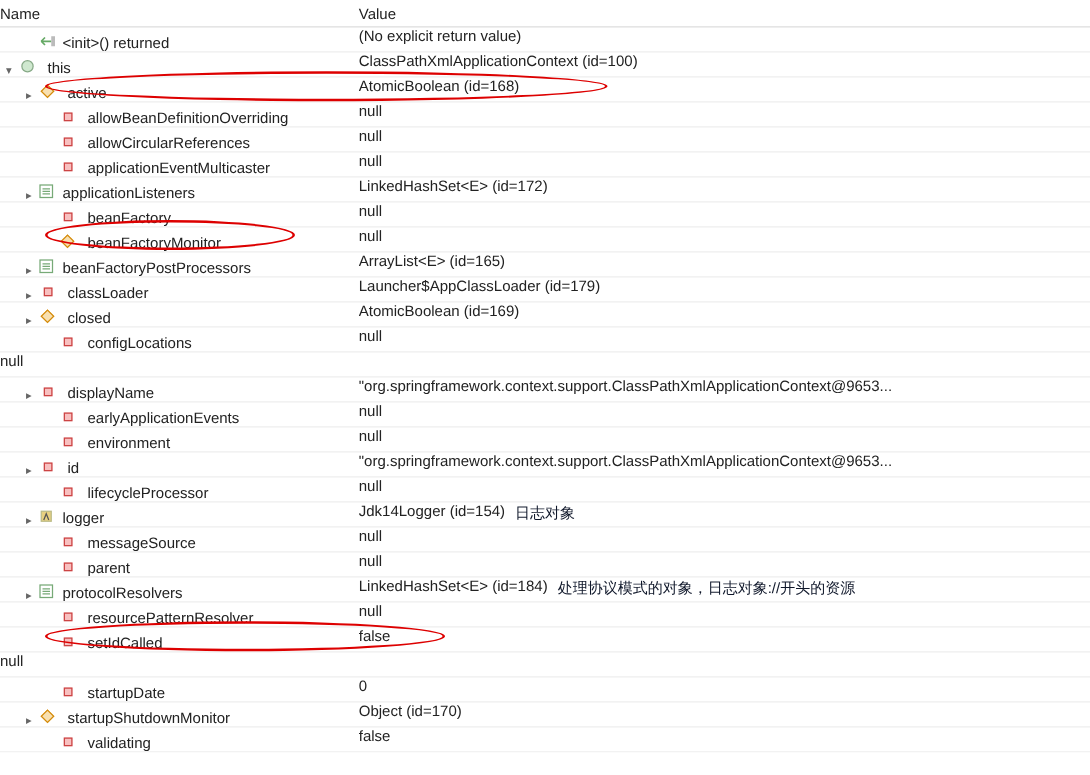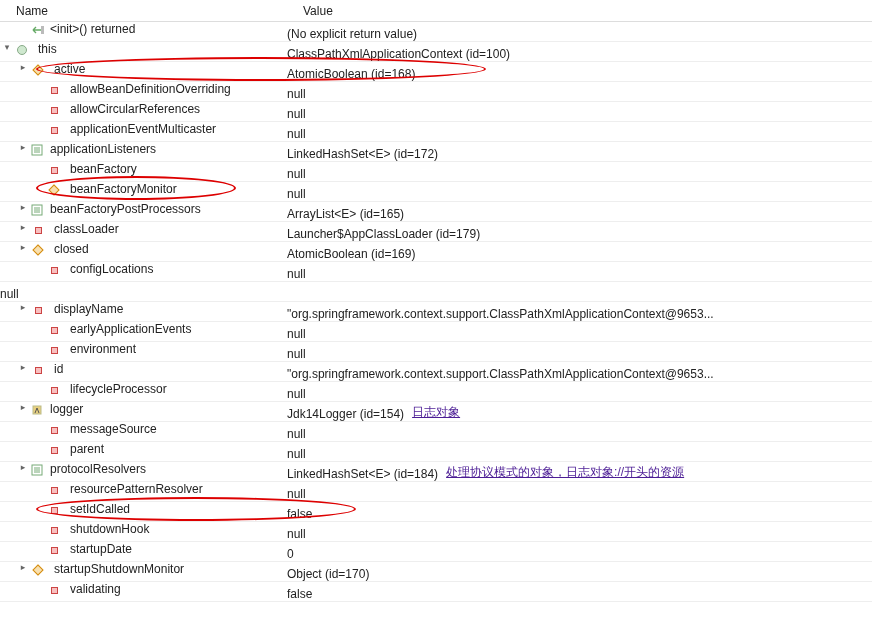--- a/index.html
+++ b/index.html
@@ -9,47 +9,47 @@
     font-size: 12px;
     color: #222;
     background: #fff;
     width: 872px;
   }
   .header {
     display: flex;
     border-bottom: 1px solid #ddd;
     height: 22px;
     align-items: center;
-    padding-left: 16px;
+    padding-left: 0;
   }
   .header .col-name {
     width: 287px;
   }
   .header .col-value {
     flex: 1;
   }
   .row {
     display: flex;
     height: 20px;
     align-items: center;
     border-bottom: 1px solid #eee;
     position: relative;
   }
   .name-cell {
     width: 287px;
     display: flex;
-    align-items: flex-start;
+    align-items: flex-end;
     height: 100%;
     white-space: nowrap;
     overflow: hidden;
   }
   .value-cell {
     flex: 1;
     display: flex;
-    align-items: flex-end;
+    align-items: flex-start;
     height: 100%;
     white-space: nowrap;
     overflow: hidden;
   }
   .indent { display:inline-block; height:1px; }
   .twisty {
     width: 14px;
     display: inline-flex;
     justify-content: center;
     align-items: center;
@@ -75,23 +75,22 @@
     width: 8px; height: 8px; border: 1px solid #d48b0c;
     background: #f8e0b0; transform: rotate(45deg); margin: 0 8px 0 4px;
   }
   .icon-field-priv {
     width: 7px; height: 7px; border: 1px solid #c44;
     background: #f8c0c0; margin: 0 8px 0 4px;
   }
   .icon-field-list svg { display:block; }
   .icon-field-logger svg { display:block; }
   .annotation {
-    color: #4c1d95;
+    color: #0f172a;
     margin-left: 8px;
-    text-decoration: underline;
   }
   .ring {
     position: absolute;
     border: 2px solid #d00;
     border-radius: 50% / 50%;
     pointer-events: none;
   }
 </style>
 </head>
 <body>
@@ -436,28 +435,20 @@
         <span class="icon" style="width: 20px;">
           <span class="icon-field-priv"></span>
         </span>
         <span>setIdCalled</span>
       </div>
       <div class="value-cell">
         <span>false</span>
       </div>
     </div>
     <div class="row">
-      <div class="name-cell">
-        <span class="indent" style="width: 32px;"></span>
-        <span class="twisty empty">▸</span>
-        <span class="icon" style="width: 20px;">
-          <span class="icon-field-priv"></span>
-        </span>
-        <span>shutdownHook</span>
-      </div>
       <div class="value-cell">
         <span>null</span>
       </div>
     </div>
     <div class="row">
       <div class="name-cell">
         <span class="indent" style="width: 32px;"></span>
         <span class="twisty empty">▸</span>
         <span class="icon" style="width: 20px;">
           <span class="icon-field-priv"></span>

